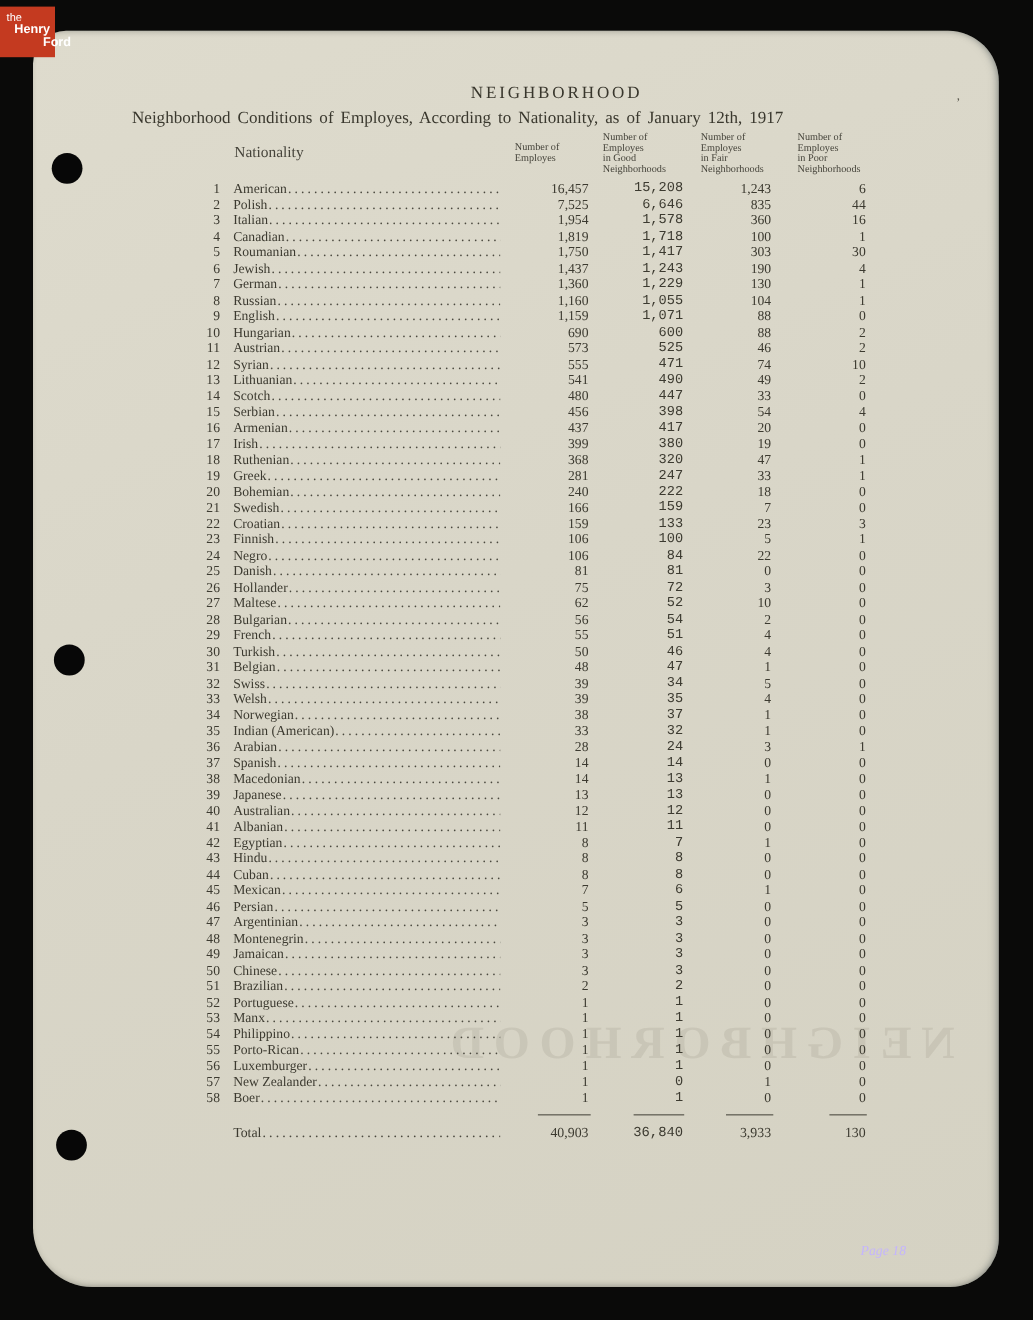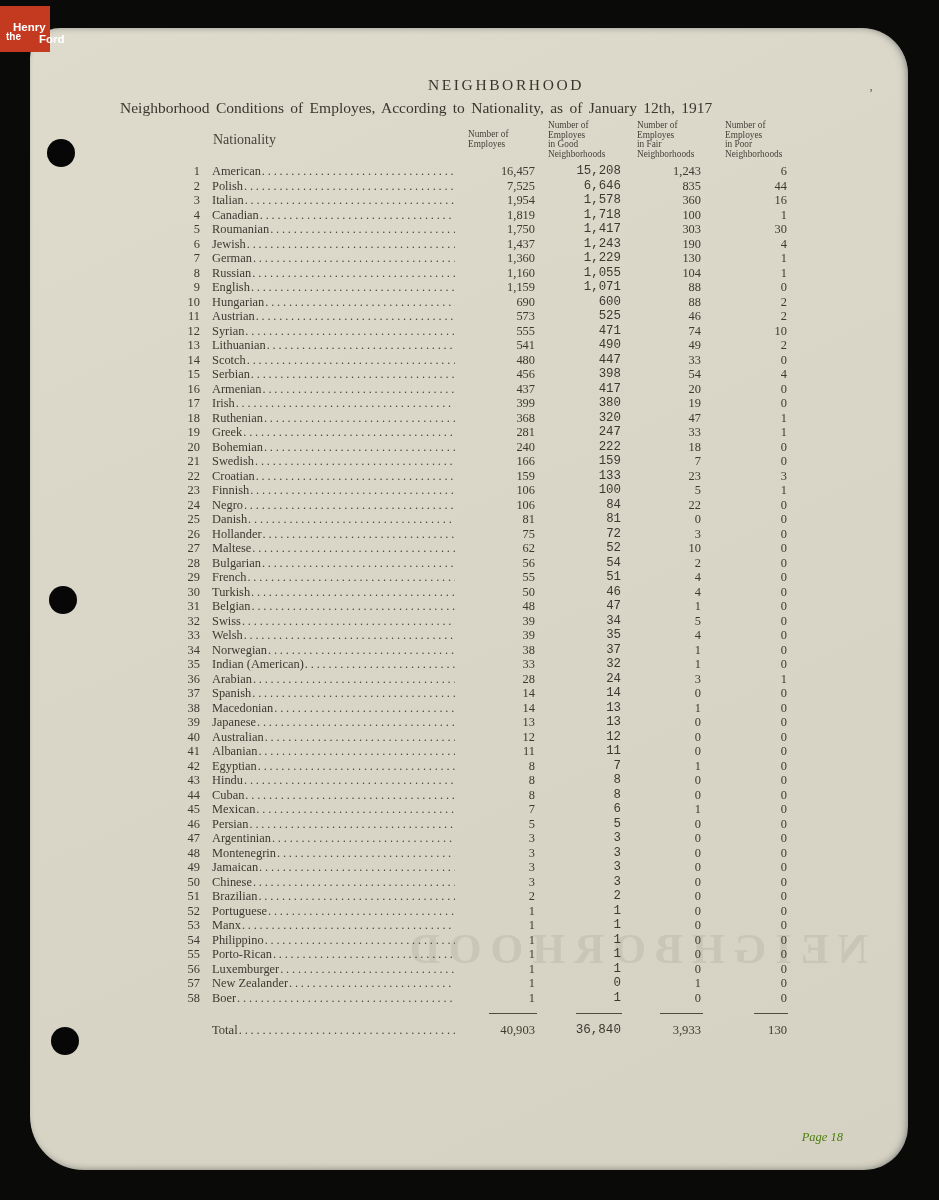--- a/index.html
+++ b/index.html
@@ -9,21 +9,21 @@
   .paper{position:absolute;left:30px;top:28px;width:878px;height:1142px;
          background:linear-gradient(155deg,#dedbcd 0%,#d9d6c8 45%,#d5d2c3 100%);
          border-radius:30px 46px 44px 54px;
          box-shadow:inset -5px 0 8px -4px rgba(70,80,85,.55), inset 0 -4px 7px -4px rgba(70,70,60,.45),
                     inset 0 4px 6px -4px rgba(90,90,80,.35);}
   .hole{position:absolute;border-radius:50%;background:#070707;width:28px;height:28px;}
   
   .logo{position:absolute;left:0;top:6px;width:50px;height:46px;
         font-family:"Liberation Sans","DejaVu Sans",sans-serif;}
   .logo .lg{position:absolute;line-height:1;}
-  .lg-the{left:6px;top:6px;font-size:10px;font-weight:700;margin-top:20px;}
+  .lg-the{left:6px;top:6px;font-size:10px;font-weight:400;}
   .lg-henry{left:13px;top:16px;font-size:11.5px;font-weight:700;}
   .lg-ford{left:13px;top:28px;font-size:11.5px;font-weight:700;padding-left:26px;}
   
   .content{position:absolute;left:0;top:0;width:939px;height:1200px;color:#3c3a30;}
   .title{position:absolute;left:172px;top:76px;width:668px;margin:0;text-align:center;
          font-size:15.5px;font-weight:500;letter-spacing:2.6px;color:#38362c;}
   .subtitle{position:absolute;left:120px;top:99px;width:772px;
             font-size:15.5px;word-spacing:2.5px;color:#3a382e;}
   .nat-head{position:absolute;left:213px;top:132px;font-size:14px;color:#45433a;}
   .colhead{position:absolute;font-size:9.3px;line-height:9.7px;color:#45433a;}
@@ -43,22 +43,22 @@
                  letter-spacing:2.8px;color:#4a483e;}
   .c-v{flex:none;width:80px;text-align:right;}
   .c-v2{width:86px;font-family:Liberation Mono, monospace;}
   .c-v3{width:80px;}
   .c-v4{width:86px;}
   
   .rule{position:absolute;top:1013px;height:1.4px;background:#4e4c42;}
   .r1{left:489px;width:48px;} .r2{left:576px;width:46px;} .r3{left:660px;width:43px;} .r4{left:754px;width:34px;}
   .total-row{position:absolute;left:172px;top:1023px;width:615px;display:flex;
              font-size:12.6px;line-height:15px;white-space:nowrap;}
-  .pagenum{position:absolute;left:763px;top:1130px;width:80px;text-align:right;
-           font-style:italic;font-size:12.5px;color:#4d7c0f;}
+  .pagenum{position:absolute;left:763px;top:1130px;width:80px;text-align:center;
+           font-style:italic;font-size:12.5px;color:#c4b5fd;}
   .ghost{position:absolute;left:468px;top:925px;width:400px;font-size:42px;font-weight:700;
          letter-spacing:9px;color:rgba(108,102,82,0.12);transform:scaleX(-1);pointer-events:none;}
   .artifact{position:absolute;left:869px;top:86px;font-size:12px;color:rgba(62,60,50,.85);}
 </style>
 </head>
 <body>
 
 <div class="stage">
 
   <div class="paper"></div>

